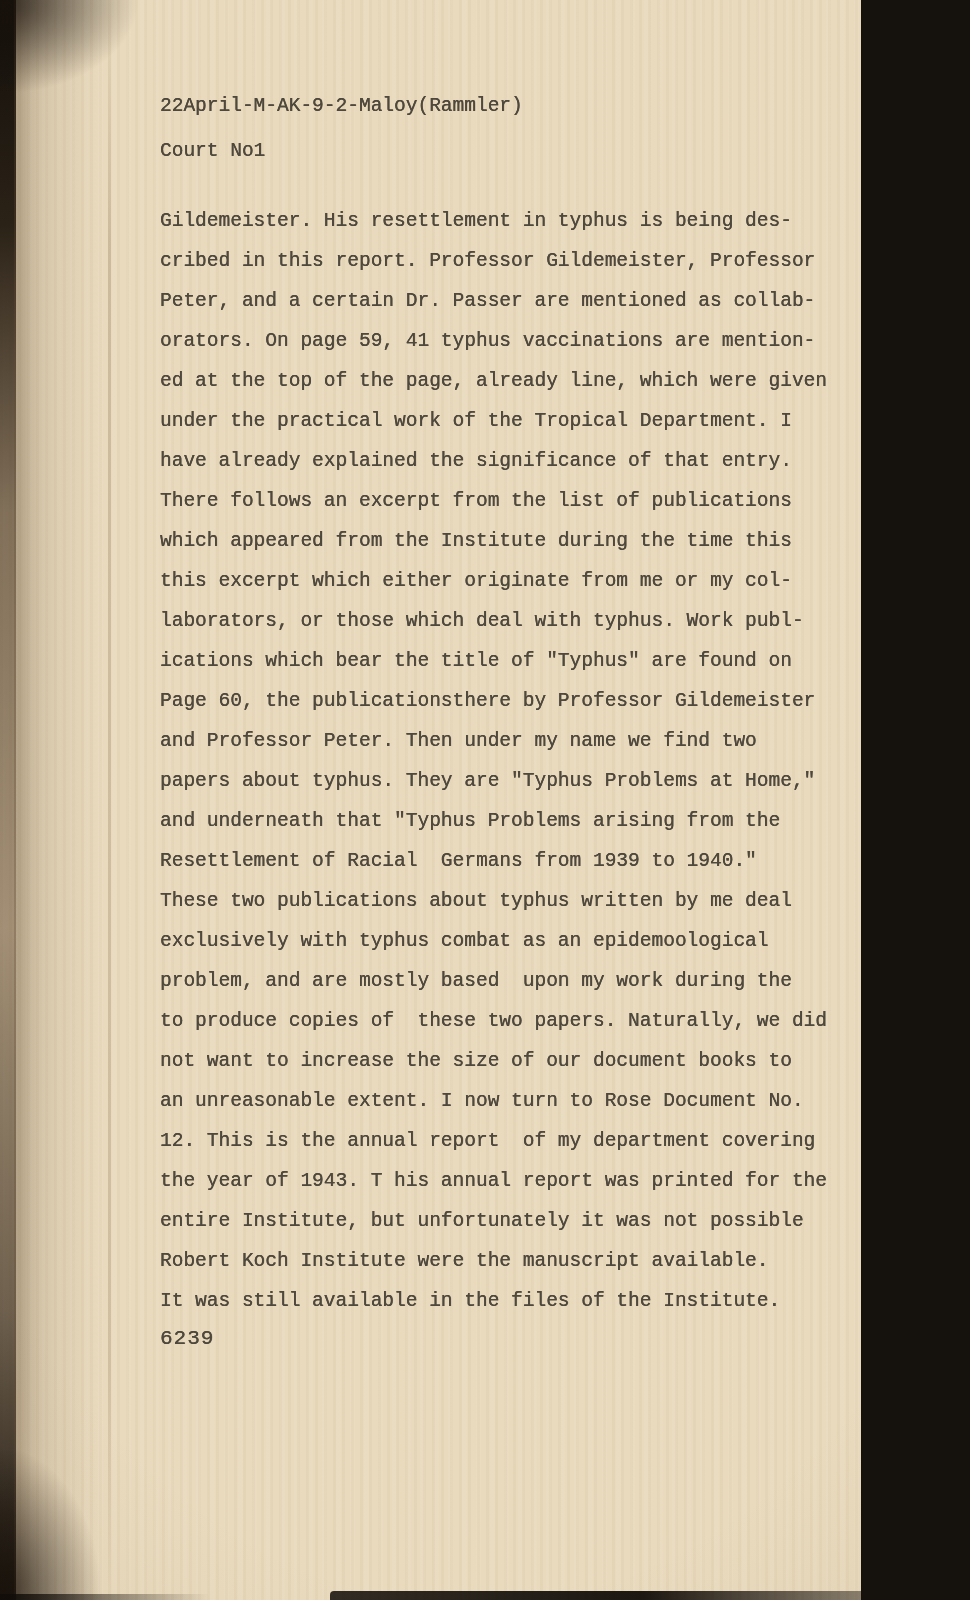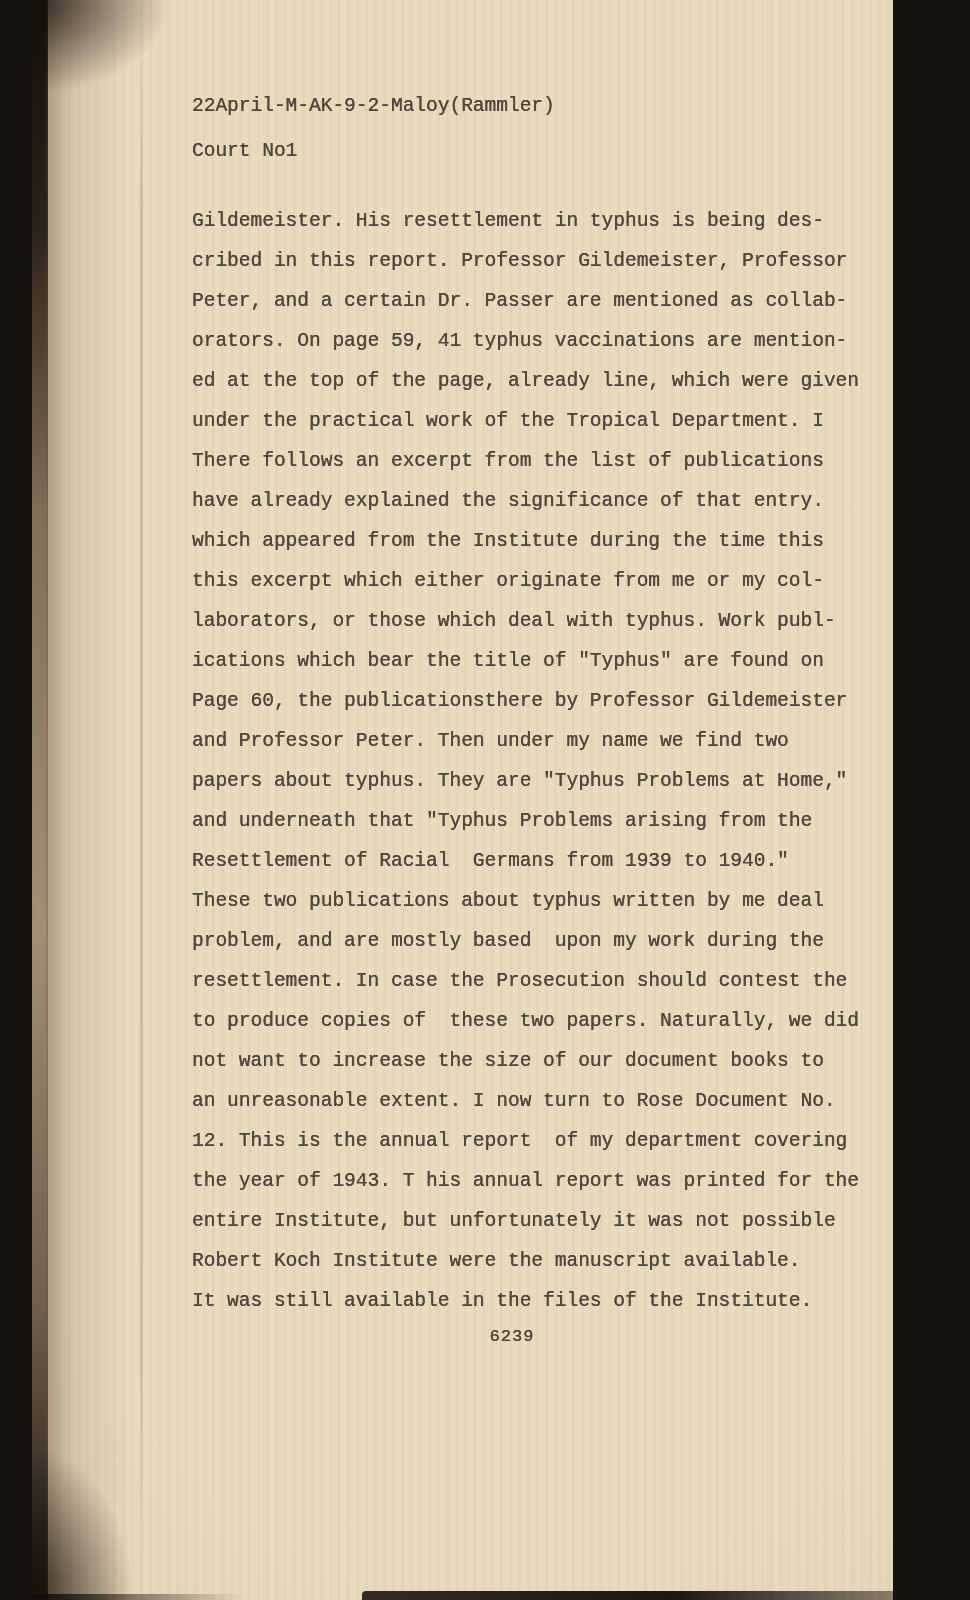--- a/index.html
+++ b/index.html
@@ -5,21 +5,20 @@
   * { margin: 0; padding: 0; box-sizing: border-box; }
   html, body { width: 970px; height: 1600px; }
   body { background: #15120e; overflow: hidden; }
 
   .scan {
     position: relative;
     width: 861px;
     height: 1600px;
     background: var(--paper, #e9dabd);
     overflow: hidden;
-    margin-left: 32px;
   }
   
   .scan::before {
     content: "";
     position: absolute; inset: 0;
     background:
       repeating-linear-gradient(90deg, rgba(150,112,72,.05) 0 3px, rgba(0,0,0,0) 3px 9px),
       repeating-linear-gradient(90deg, rgba(255,250,238,.06) 0 5px, rgba(0,0,0,0) 5px 14px),
       radial-gradient(130% 105% at 55% 42%, rgba(0,0,0,0) 55%, rgba(122,92,58,.16) 100%);
     pointer-events: none;
@@ -72,21 +71,21 @@
     font-size: 19.5px;
     color: var(--ink, #4f483d);
     text-shadow: 0 0 0.6px currentColor, 0.4px 0.4px 0.6px rgba(70,60,50,.35);
     filter: blur(.2px);
   }
   .header .hline { height: 45px; line-height: 45px; white-space: pre; }
   .body-lines { margin-top: 27px; }
   .line { height: 40px; line-height: 40px; white-space: pre; }
   .page-number {
     width: 640px; margin-top: 6px;
-    text-align: center; font-size: 17px; letter-spacing: 1px;
+    text-align: left; font-size: 21px; letter-spacing: 1px;
   }
 </style>
 </head>
 <body>
 
 <div class="scan">
 
   <div class="edge-left"></div>
   <div class="binding-shadow"></div>
   <div class="crease-line"></div>
@@ -102,34 +101,34 @@
       <div class="hline">Court No1</div>
     </div>
 
     <div class="body-lines">
         <div class="line">Gildemeister. His resettlement in typhus is being des-</div>
         <div class="line">cribed in this report. Professor Gildemeister, Professor</div>
         <div class="line">Peter, and a certain Dr. Passer are mentioned as collab-</div>
         <div class="line">orators. On page 59, 41 typhus vaccinations are mention-</div>
         <div class="line">ed at the top of the page, already line, which were given</div>
         <div class="line">under the practical work of the Tropical Department. I</div>
+        <div class="line">have already explained the significance of that entry.</div>
         <div class="line">There follows an excerpt from the list of publications</div>
-        <div class="line">have already explained the significance of that entry.</div>
         <div class="line">which appeared from the Institute during the time this</div>
         <div class="line">this excerpt which either originate from me or my col-</div>
         <div class="line">laborators, or those which deal with typhus. Work publ-</div>
         <div class="line">ications which bear the title of "Typhus" are found on</div>
         <div class="line">Page 60, the publicationsthere by Professor Gildemeister</div>
         <div class="line">and Professor Peter. Then under my name we find two</div>
         <div class="line">papers about typhus. They are "Typhus Problems at Home,"</div>
         <div class="line">and underneath that "Typhus Problems arising from the</div>
         <div class="line">Resettlement of Racial  Germans from 1939 to 1940."</div>
         <div class="line">These two publications about typhus written by me deal</div>
+        <div class="line">exclusively with typhus combat as an epidemoological</div>
         <div class="line">problem, and are mostly based  upon my work during the</div>
-        <div class="line">resettlement. In case the Prosecution should contest the</div>
         <div class="line">to produce copies of  these two papers. Naturally, we did</div>
         <div class="line">not want to increase the size of our document books to</div>
         <div class="line">an unreasonable extent. I now turn to Rose Document No.</div>
         <div class="line">12. This is the annual report  of my department covering</div>
         <div class="line">the year of 1943. T his annual report was printed for the</div>
         <div class="line">entire Institute, but unfortunately it was not possible</div>
         <div class="line">Robert Koch Institute were the manuscript available.</div>
         <div class="line">It was still available in the files of the Institute.</div>
       </div>
 

